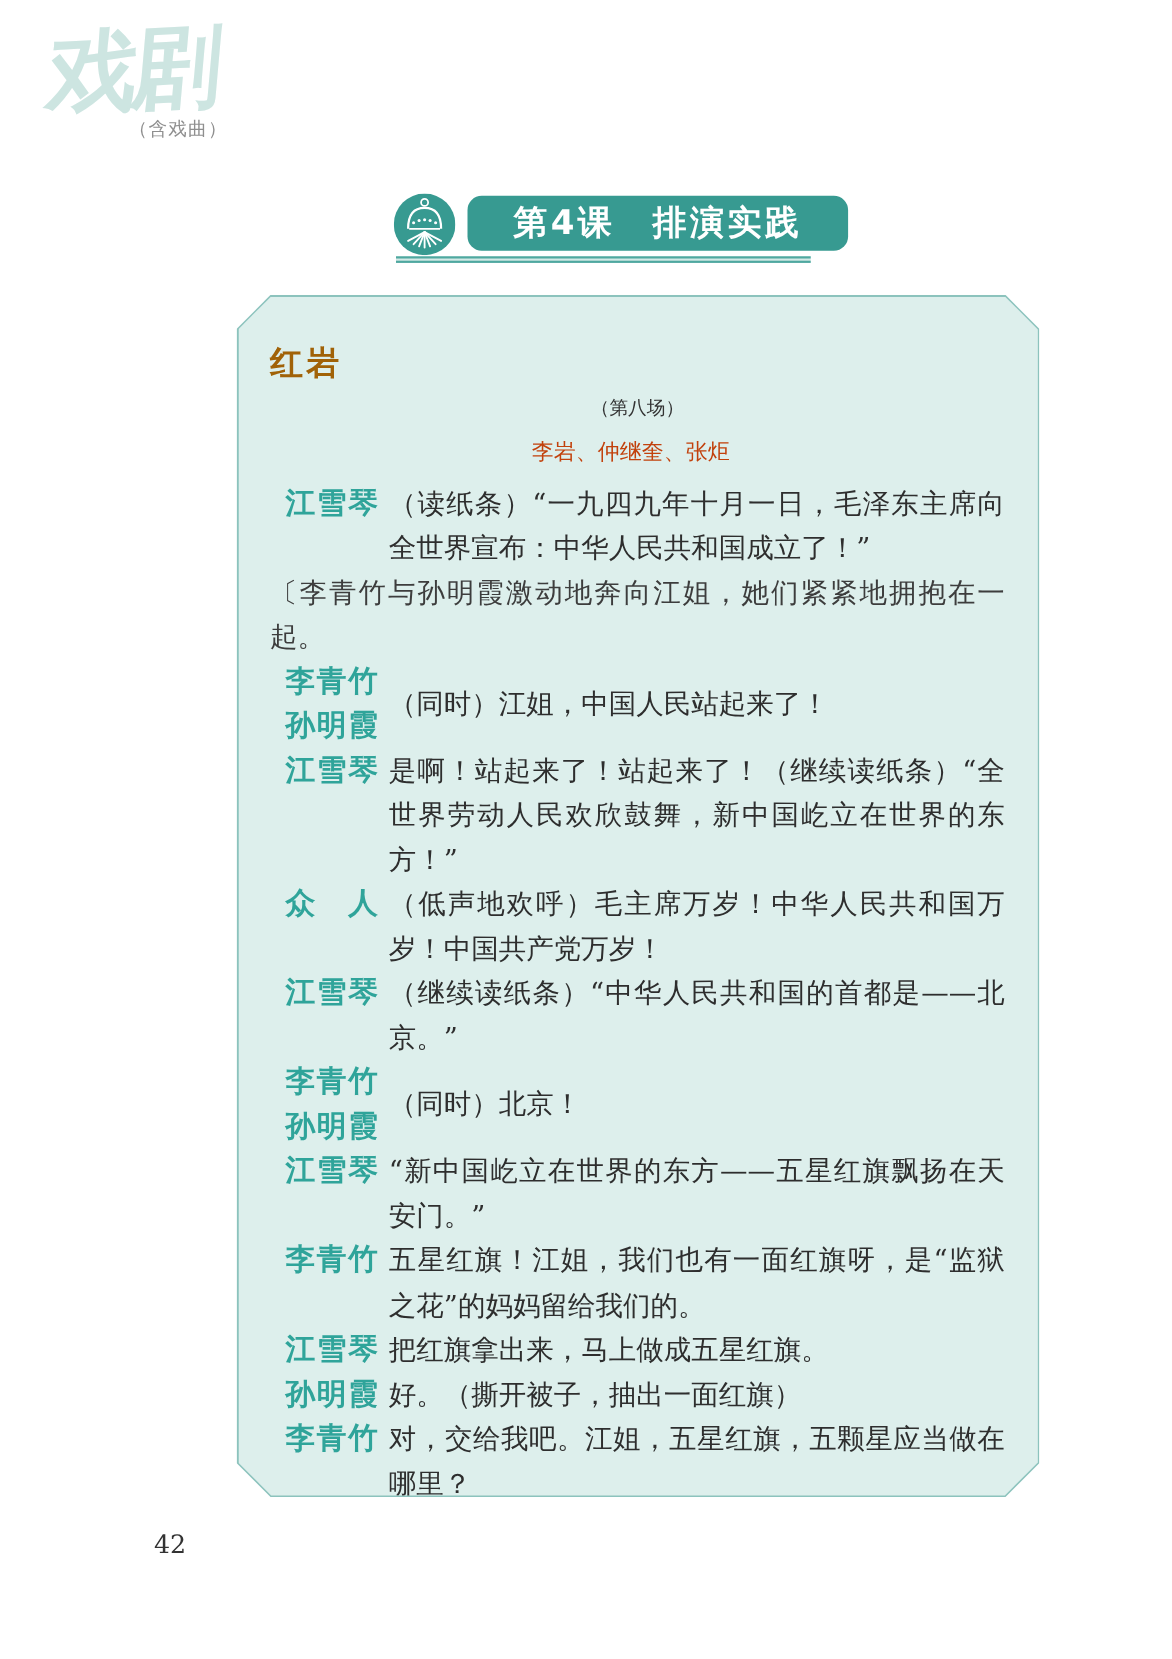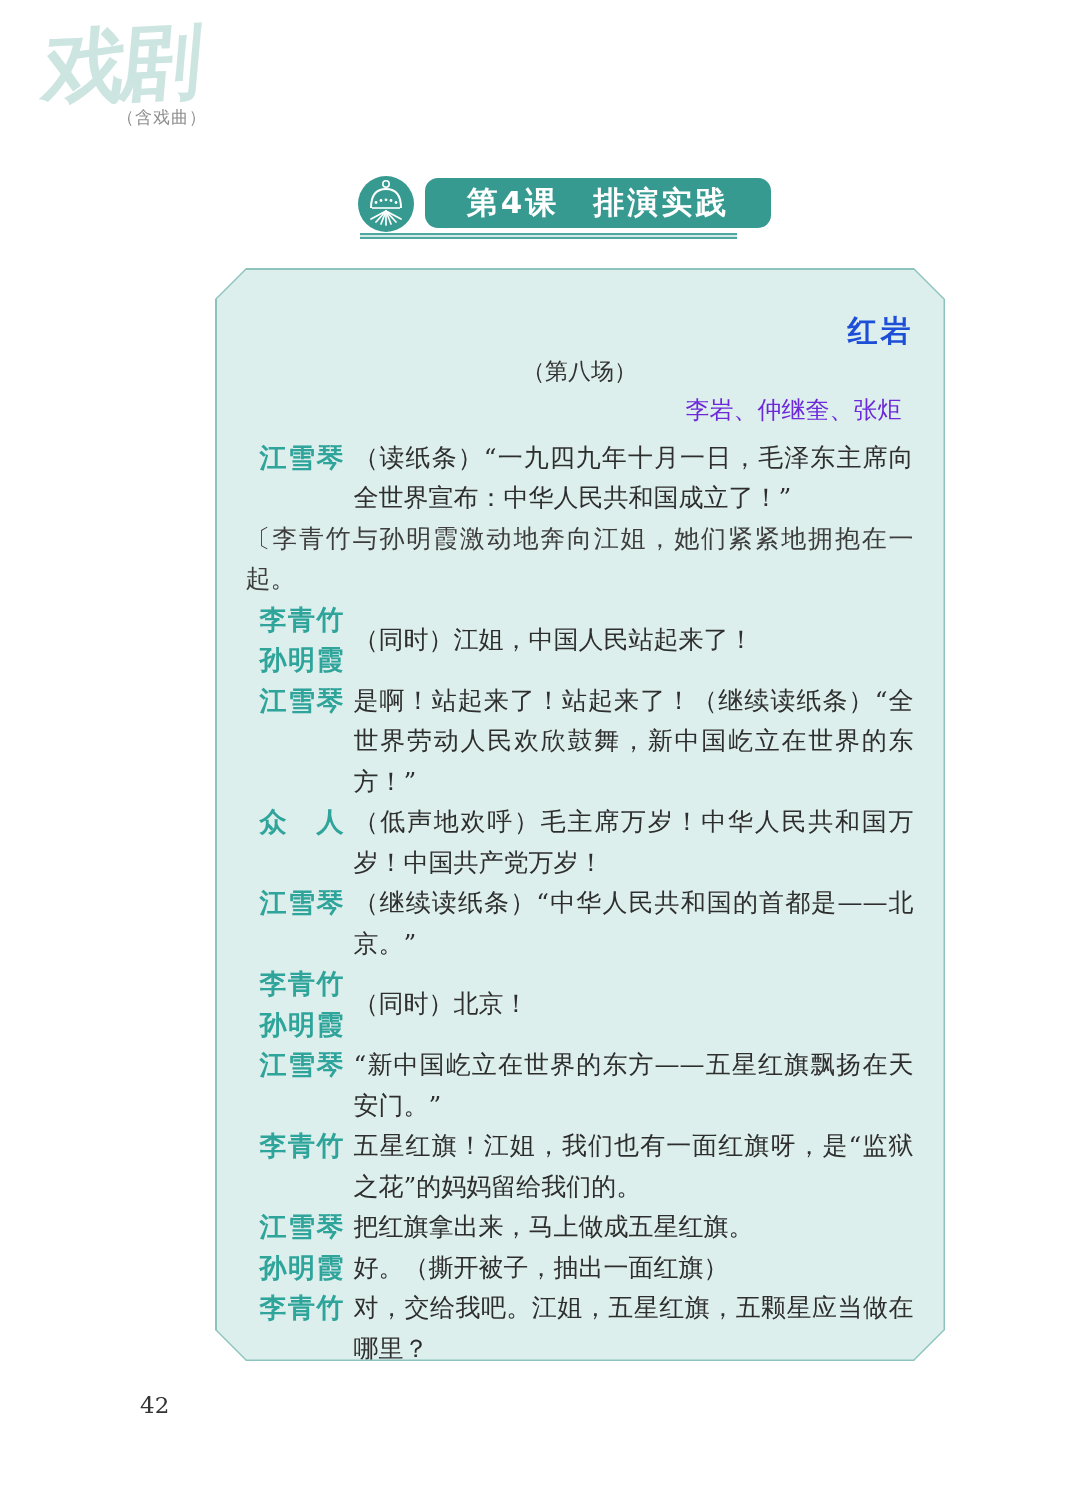--- a/index.html
+++ b/index.html
@@ -44,30 +44,30 @@
   }
   .script-box-inner {
     position:absolute; left:1.5px; top:1.5px; right:1.5px; bottom:1.5px;
     background:#ddefec;
     clip-path:polygon(30px 0, calc(100% - 30px) 0, 100% 30px, 100% calc(100% - 30px),
                       calc(100% - 30px) 100%, 30px 100%, 0 calc(100% - 30px), 0 30px);
     padding:40px 30px 0 29px;
   }
 
   .script-title {
-    text-align:right; font-size:30px; font-weight:bold; color:#1d4ed8;
+    text-align:left; font-size:30px; font-weight:bold; color:#a16207;
     line-height:42px; letter-spacing:3px;
     font-family:"DejaVu Serif","Liberation Serif",serif;
   }
   .script-scene {
-    text-align:center; font-size:23px; color:#333; line-height:38px;
+    text-align:center; font-size:17px; color:#333; line-height:38px;
     font-family:"DejaVu Serif","Liberation Serif",serif;
   }
   .script-authors {
-    text-align:right; padding-right:12px; font-size:24px; color:#6d28d9;
+    text-align:center; padding-right:12px; font-size:20px; color:#c2410c;
     line-height:40px; font-family:"DejaVu Serif","Liberation Serif",serif;
   }
 
   .script-lines { margin-top:8px; font-size:25px; line-height:40.5px; color:#2e2e2e; }
   .line-row { display:flex; align-items:center; }
   .line-row .speakers { flex:0 0 108px; padding-left:14px; align-self:flex-start; }
   .speaker-name {
     color:#2fa49a; font-weight:bold; font-size:27px; line-height:40.5px;
     width:84px; text-align:justify; text-align-last:justify;
     font-family:"DejaVu Sans","Liberation Sans",sans-serif;

